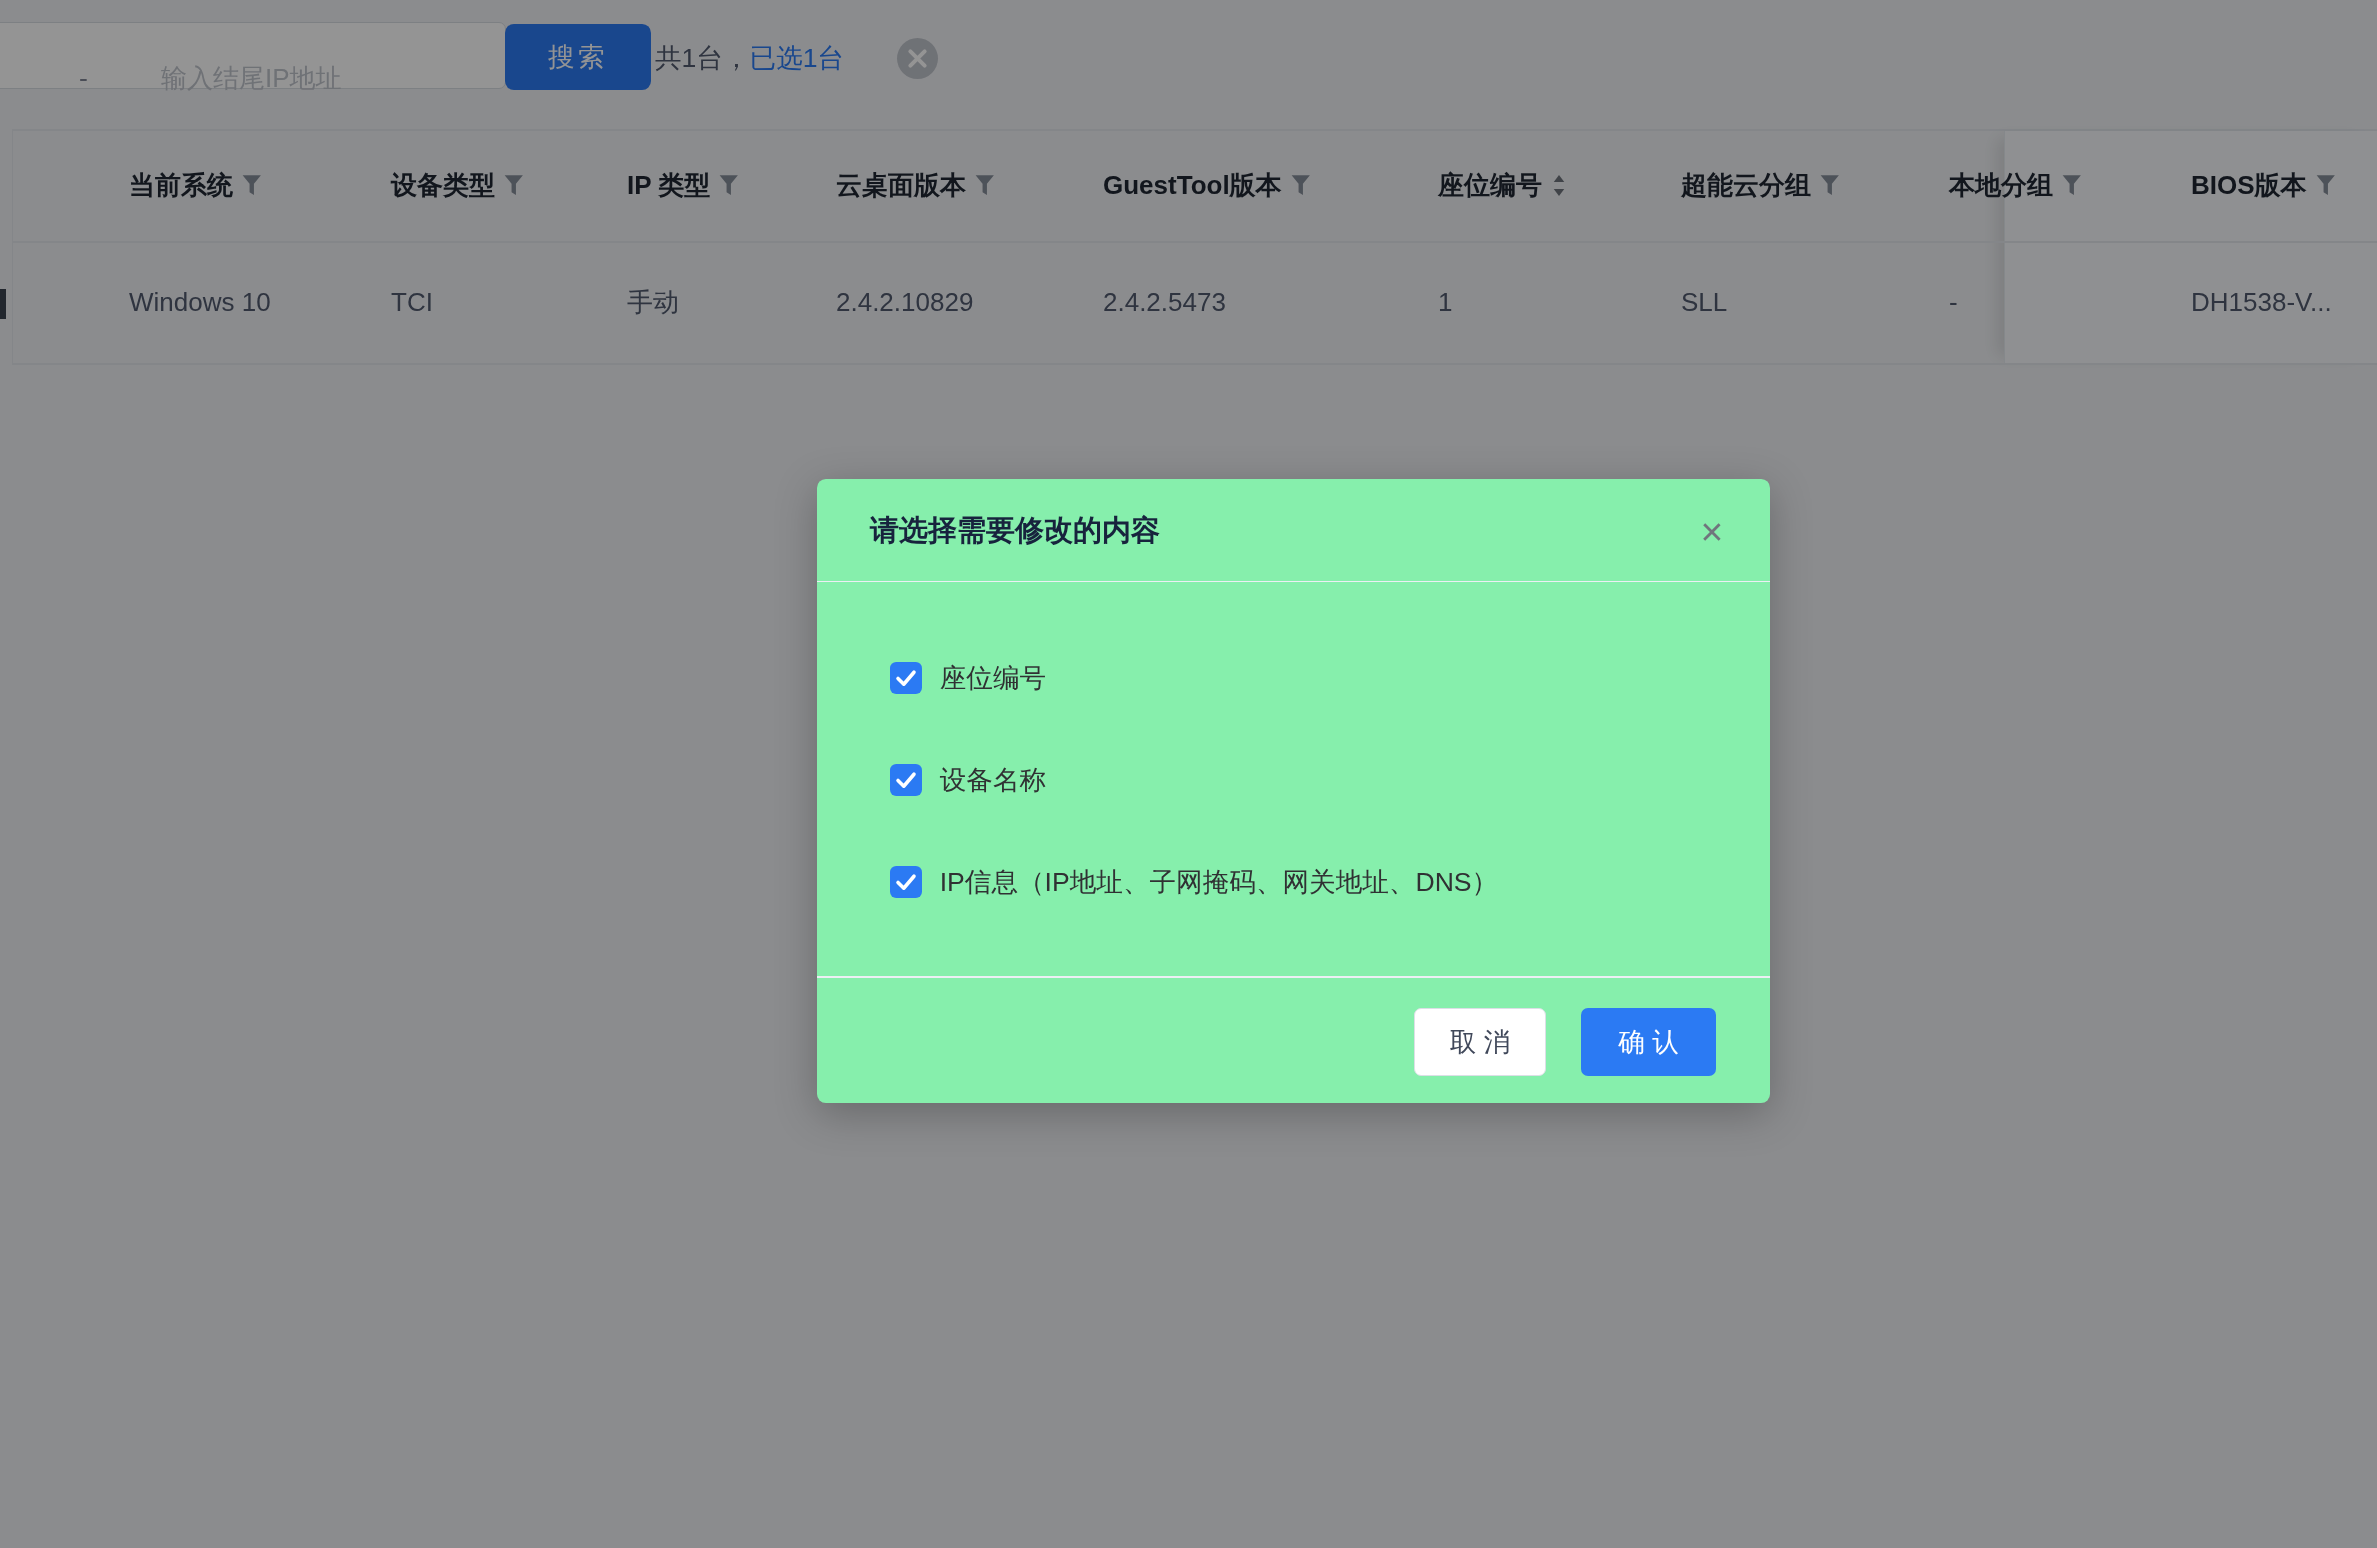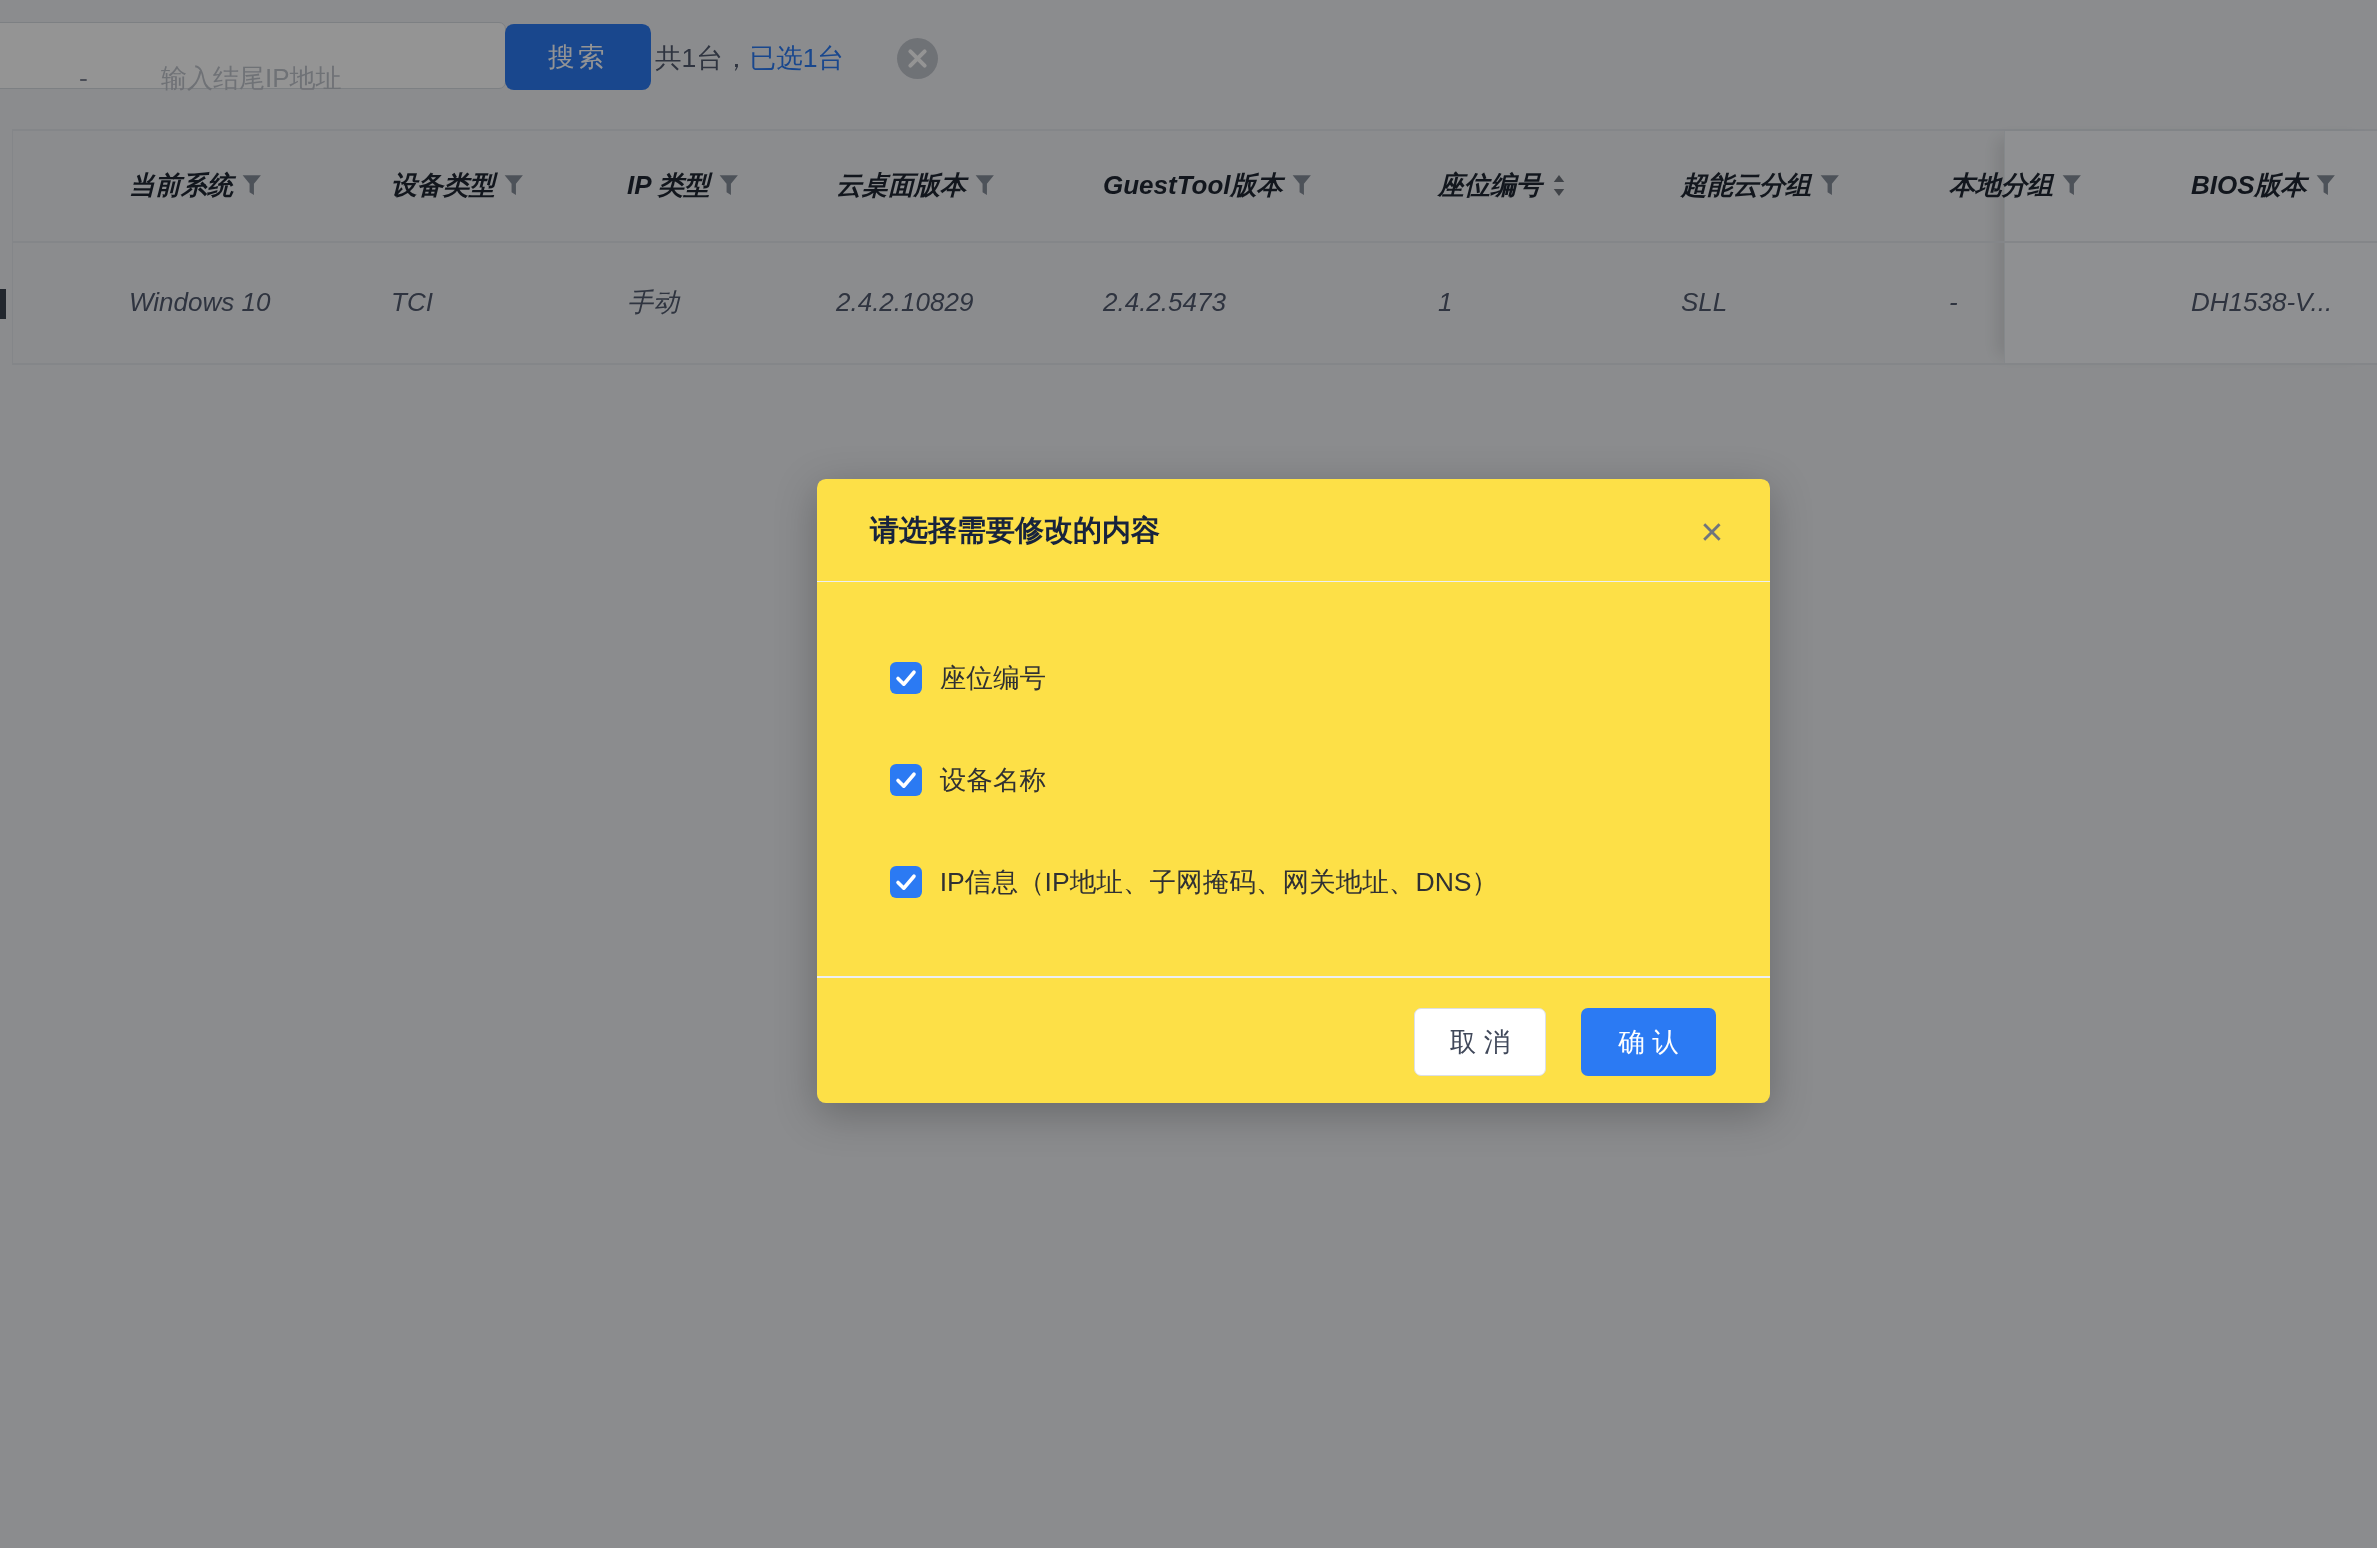--- a/index.html
+++ b/index.html
@@ -44,37 +44,37 @@
   }
   .clear-chip svg{ position:absolute; inset:0; }
 
   
   .t-line{ position:absolute; background:#e3e7ed; }
   .fixed-col{
     position:absolute; left:2004px; top:131px; width:374px; height:232px;
     background:#f7f9fb; border-left:1.8px solid #e6eaef;
     box-shadow:-14px 0 16px -7px rgba(0,0,0,0.10);
   }
-  .th,.td{ position:absolute; white-space:nowrap; display:flex; align-items:center; gap:9px;font-style:italic; }
+  .th,.td{ position:absolute; white-space:nowrap; display:flex; align-items:center; gap:9px; }
   .th{ top:129px; height:112px; font-size:26px; font-weight:700; color:#1f2733; cursor:pointer; }
   .td{ top:241px; height:122px; font-size:26px; color:#515a6e; }
   .c0{left:129px}.c1{left:391px}.c2{left:627px}.c3{left:836px}.c4{left:1103px}
   .c5{left:1438px}.c6{left:1681px}.c7{left:1949px}.c8{left:2191px}
   .funnel svg, .sorter svg{ display:block; }
   .clip-frag{
     position:absolute; left:0; top:289px; width:6.2px; height:30px; background:#3c4450;
   }
 
   
   .dim{ position:absolute; inset:0; background:rgba(0,0,0,0.42); z-index:10; }
 
   
   .modal{
     position:absolute; left:817px; top:479px; width:953px; height:624px;
-    background:#fde047; border-radius:8.9px; z-index:20;
+    background:#86efac; border-radius:8.9px; z-index:20;
     box-shadow:0 10.6px 42px rgba(0,0,0,0.25);
   }
   .m-head{
     position:absolute; left:0; top:0; width:100%; height:103px;
     border-bottom:1.8px solid #eceff4;
   }
   .m-title{
     position:absolute; left:53px; top:0; height:103px; line-height:103px;
     font-size:29px; font-weight:700; color:#17233d; white-space:nowrap;
   }

